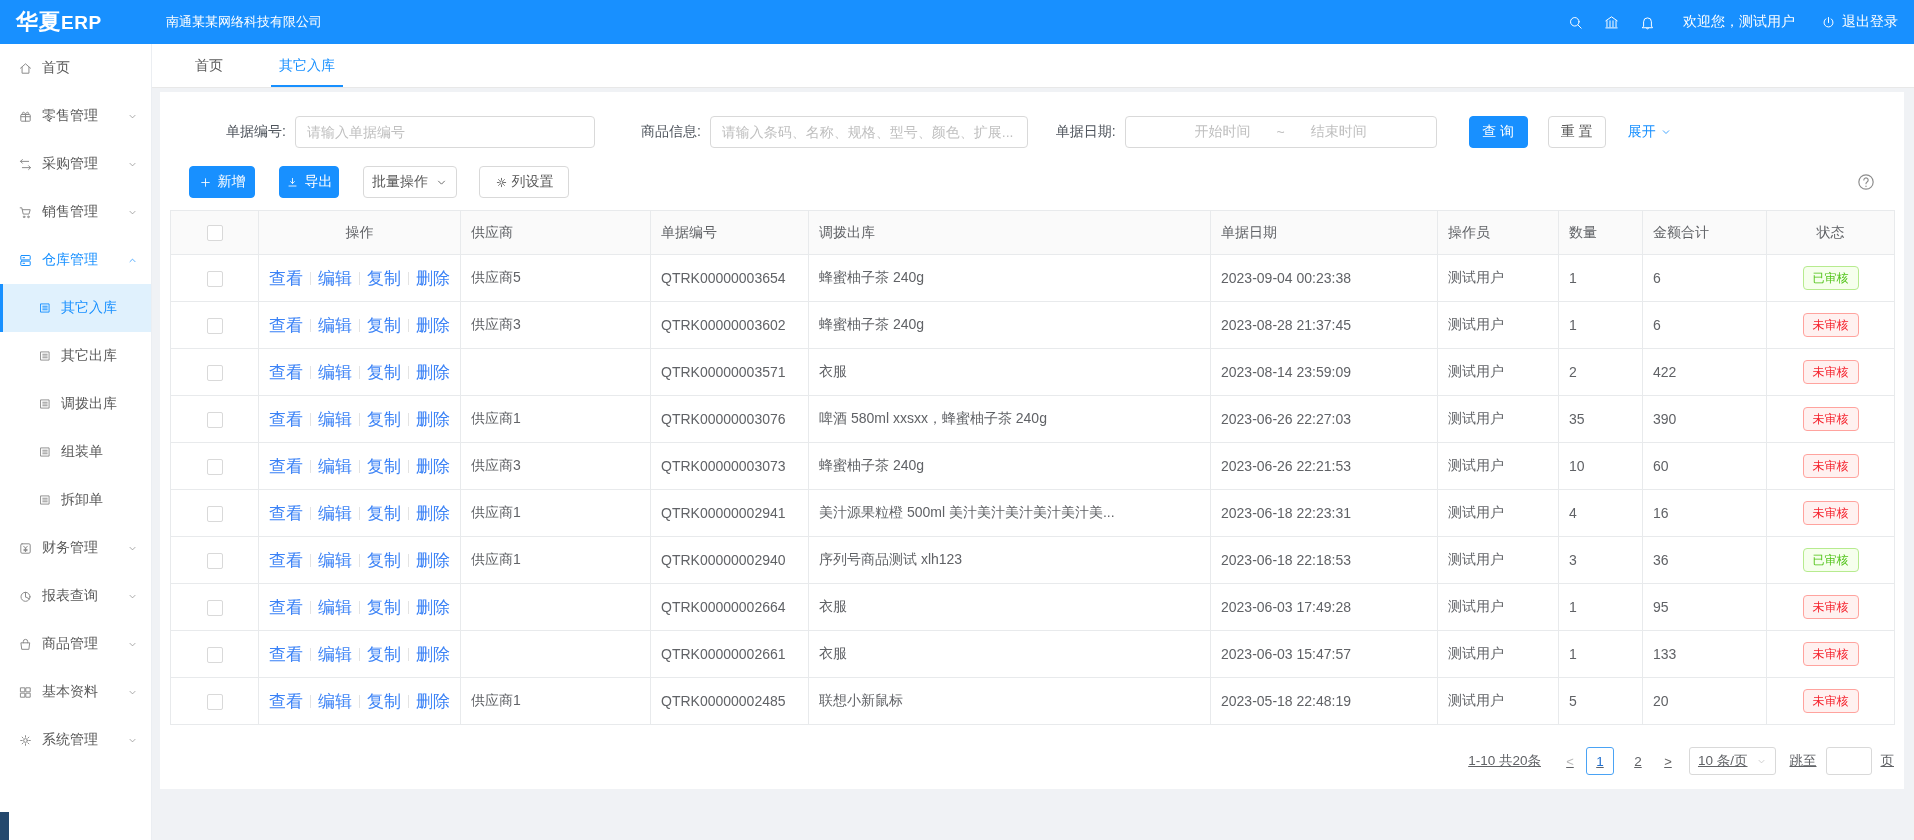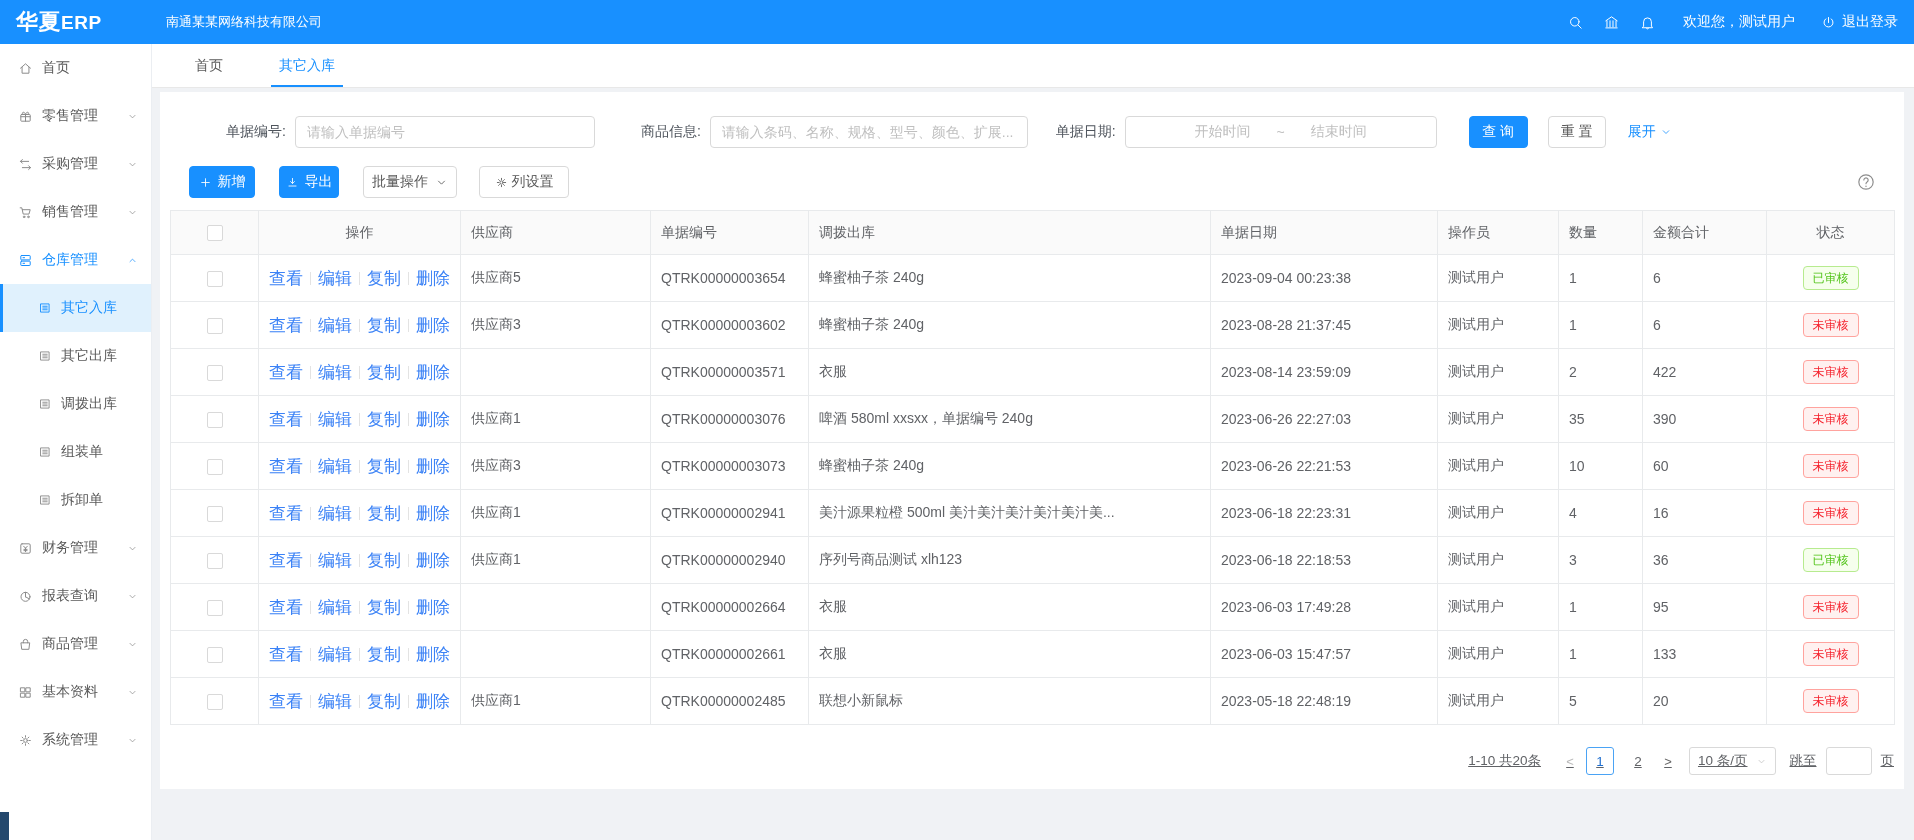--- a/index.html
+++ b/index.html
@@ -432,21 +432,21 @@
                 <span class="op-sep"></span>
                 <span class="op-link">编辑</span>
                 <span class="op-sep"></span>
                 <span class="op-link">复制</span>
                 <span class="op-sep"></span>
                 <span class="op-link">删除</span>
               </div>
             </td>
             <td>供应商1</td>
             <td>QTRK00000003076</td>
-            <td>啤酒 580ml xxsxx，单据编号 240g</td>
+            <td>啤酒 580ml xxsxx，蜂蜜柚子茶 240g</td>
             <td>2023-06-26 22:27:03</td>
             <td>测试用户</td>
             <td>35</td>
             <td>390</td>
             <td class="c"><span class="badge pending">未审核</span></td>
           </tr>
           <tr>
             <td class="c"><span class="cbx"></span></td>
             <td>
               <div class="ops">

